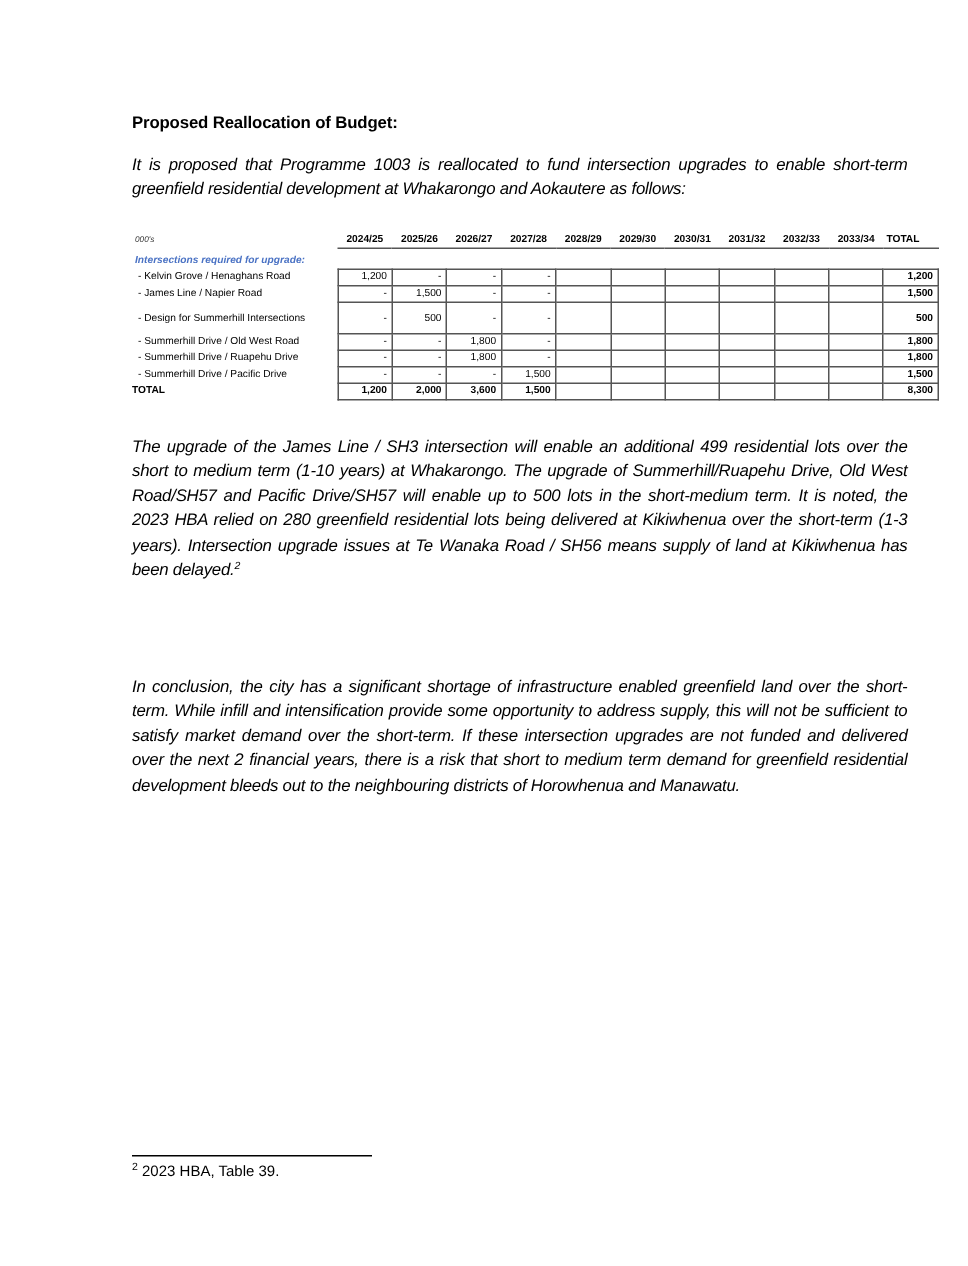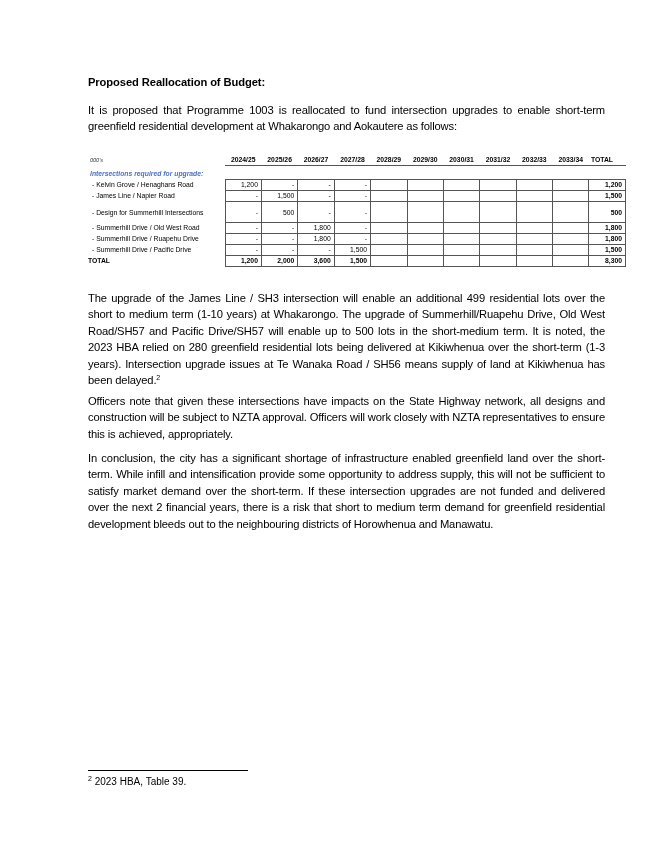--- a/index.html
+++ b/index.html
@@ -10,20 +10,21 @@
     }
     .page { position: absolute; left: 0; top: 10px; width: 645px; height: 844px; margin-left: 24px; }
     .heading {
       position: absolute; left: 64px; top: 66px;
       font-size: 11.2px; font-weight: bold; letter-spacing: -0.1px;
     }
     .para {
       position: absolute; left: 64px; width: 517px;
       font-size: 11.2px; line-height: 16.4px; text-align: justify;
       letter-spacing: -0.15px;
+      font-style: italic;
     }
     .p-intro { top: 92px; }
     .p1 { top: 280px; }
     .p2 { top: 383px; }
     .p3 { top: 440px; }
     sup { font-size: 7px; line-height: 0; vertical-align: 4px; }
 
     
     .budget {
       position: absolute; left: 64px; top: 145px; width: 538px;
@@ -205,20 +206,19 @@
         <td class="cell"></td>
         <td class="cell"></td>
         <td class="cell tot">8,300</td>
       </tr>
     </tbody>
       </table>
   </div>
 
   <div class="para p1"><span>The upgrade of the James Line / SH3 intersection will enable an additional 499 residential lots over the short to medium term (1-10 years) at Whakarongo. The upgrade of Summerhill/Ruapehu Drive, Old West Road/SH57 and Pacific Drive/SH57 will enable up to 500 lots in the short-medium term. It is noted, the 2023 HBA relied on 280 greenfield residential lots being delivered at Kikiwhenua over the short-term (1-3 years). Intersection upgrade issues at Te Wanaka Road / SH56 means supply of land at Kikiwhenua has been delayed.</span><sup>2</sup></div>
 
-  <div class="para p2">Officers note that given these intersections have impacts on the State Highway network, all designs and construction will be subject to NZTA approval. Officers will work closely with NZTA representatives to ensure this is achieved, appropriately.</div>
 
   <div class="para p3">In conclusion, the city has a significant shortage of infrastructure enabled greenfield land over the short-term. While infill and intensification provide some opportunity to address supply, this will not be sufficient to satisfy market demand over the short-term. If these intersection upgrades are not funded and delivered over the next 2 financial years, there is a risk that short to medium term demand for greenfield residential development bleeds out to the neighbouring districts of Horowhenua and Manawatu.</div>
 
   <div class="fn-rule"></div>
   <div class="footnote"><sup>2</sup> <span>2023 HBA, Table 39.</span></div>
 
 </div>
 
 </body></html>

